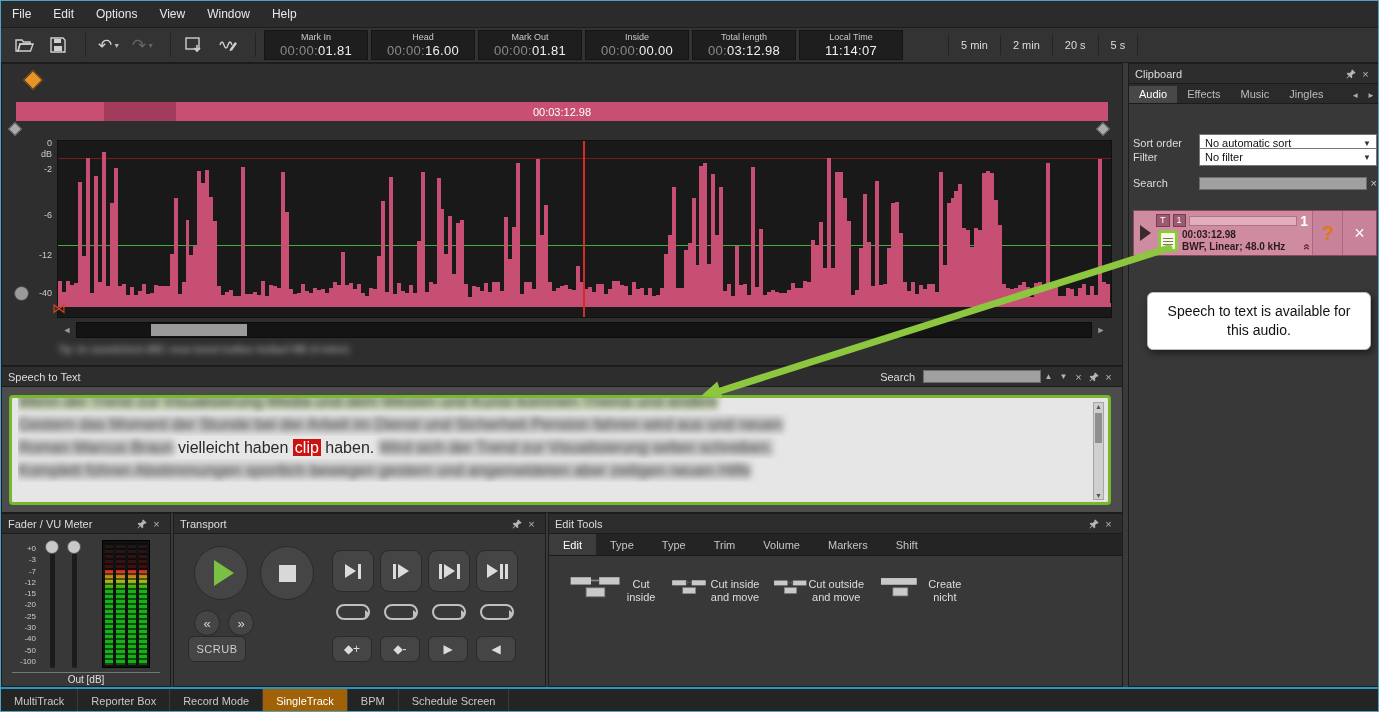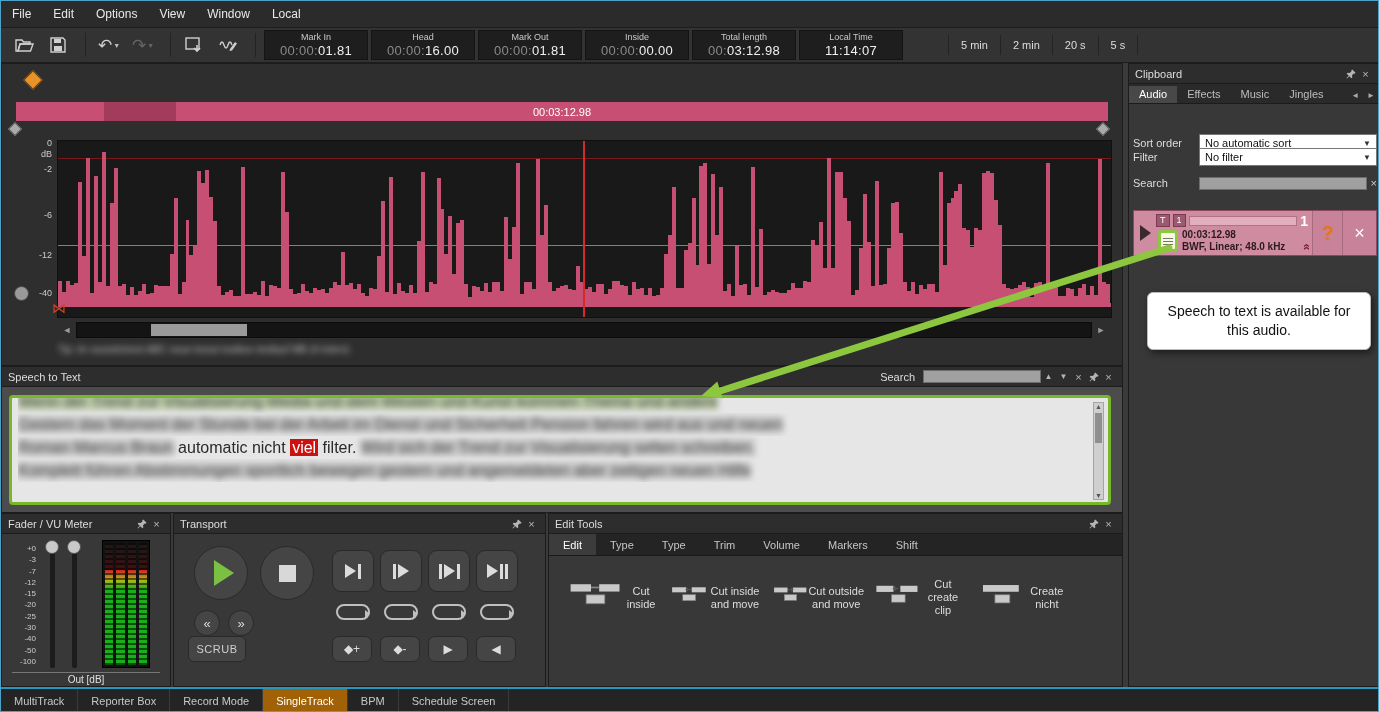--- a/index.html
+++ b/index.html
@@ -147,21 +147,21 @@
 <body>
 
 <div class="app">
 
   <div class="menubar">
     <div class="mi">File</div>
     <div class="mi">Edit</div>
     <div class="mi">Options</div>
     <div class="mi">View</div>
     <div class="mi">Window</div>
-    <div class="mi">Local</div>
+    <div class="mi">Help</div>
   </div>
 
   <div class="toolbar">
     <div class="tbtn">
       <svg width="19" height="15" viewBox="0 0 19 15">
           <path d="M1 2h6l1.5 2H15v2H5L3 13H1z" fill="none" stroke="#cfcfcf" stroke-width="1.4"></path>
           <path d="M5 6h13l-2.5 7H3z" fill="none" stroke="#cfcfcf" stroke-width="1.4"></path>
         </svg>
     </div>
     <div class="tbtn">
@@ -544,21 +544,21 @@
             <path d="M7.5 0.5 11.5 4.5 10.2 5.7 9.4 5.4 7.2 7.6 7.6 10 6.4 11.2 3.9 8.7 1.2 11.4 0.6 10.8 3.3 8.1 0.8 5.6 2 4.4 4.4 4.8 6.6 2.6 6.3 1.8z"></path>
           </svg>
         </span>
       <span class="ic">×</span>
     </div>
     <div class="sttbody">
       <div class="sttline" style="margin-top:-10px"><span class="blur greenish">Wenn der Trend zur Visualisierung Media und dem Westen und Kunst kommen Thema und andere</span></div>
       <div class="sttline"><span class="blur">Gestern das Moment der Stunde bei der Arbeit im Dienst und Sicherheit Pension fahren wird aus und neuen</span></div>
       <div class="sttline">
         <span class="blur">Roman Marcus Braun</span>
-        <span>automatic nicht </span><span class="hl-red">viel</span><span> filter.</span>
+        <span>vielleicht haben </span><span class="hl-red">clip</span><span> haben.</span>
         <span class="blur">Wird sich der Trend zur Visualisierung selten schreiben.</span>
       </div>
       <div class="sttline"><span class="blur">Komplett führen Abstimmungen sportlich bewegen gestern und angemeldeten aber zeitigen neuen Hilfe</span></div>
       <div class="sttscroll">
         <span class="a" style="top:0">▲</span>
         <div class="thumb"></div>
         <span class="a" style="bottom:0">▼</span>
       </div>
     </div>
   </div>
@@ -707,29 +707,20 @@
         <div class="tl">Cut inside and move</div>
       </div>
       <div class="tool">
         <svg width="64" height="34" viewBox="0 0 64 34">
             <rect x="2" y="5" width="25" height="9" fill="#c9c9c9"></rect>
             <rect x="37" y="5" width="25" height="9" fill="#c9c9c9"></rect>
             <path d="M28 9l8 0m-2-3 3 3-3 3" stroke="#555" stroke-width="2" fill="none"></path>
             <rect x="21" y="18" width="23" height="11" fill="#c9c9c9" stroke="#777"></rect>
           </svg>
         <div class="tl">Cut outside and move</div>
-      </div>
-      <div class="tool">
-        <svg width="64" height="34" viewBox="0 0 64 34">
-            <rect x="2" y="5" width="25" height="9" fill="#c9c9c9"></rect>
-            <rect x="37" y="5" width="25" height="9" fill="#c9c9c9"></rect>
-            <path d="M34 9l-6 0m2-3-3 3 3 3" stroke="#555" stroke-width="2" fill="none"></path>
-            <rect x="24" y="18" width="20" height="11" fill="#c9c9c9" stroke="#777"></rect>
-          </svg>
-        <div class="tl">Cut create clip</div>
       </div>
       <div class="tool">
         <svg width="64" height="34" viewBox="0 0 64 34">
             <rect x="8" y="5" width="48" height="9" fill="#c9c9c9"></rect>
             <rect x="24" y="18" width="20" height="11" fill="#c9c9c9" stroke="#777"></rect>
           </svg>
         <div class="tl">Create nicht</div>
       </div>
     </div>
   </div>

